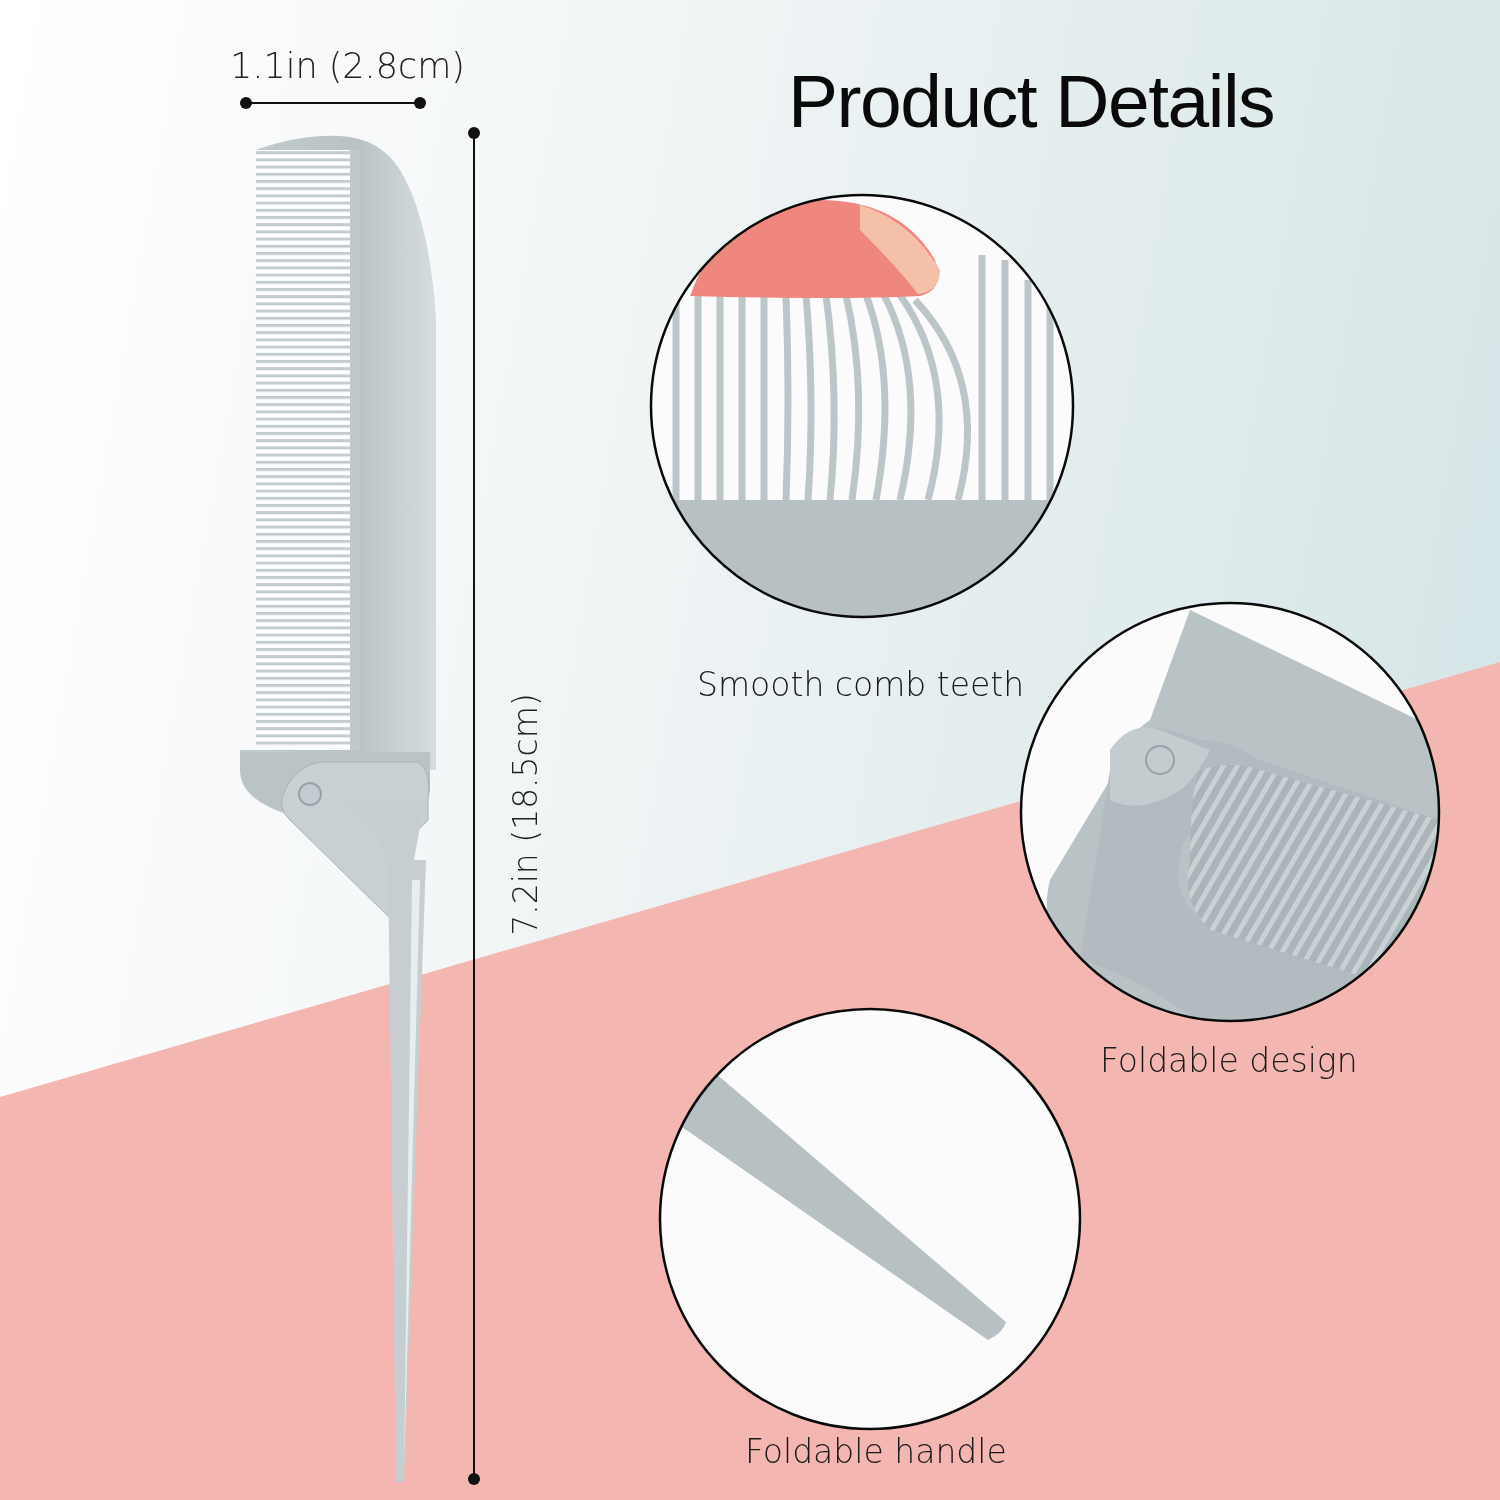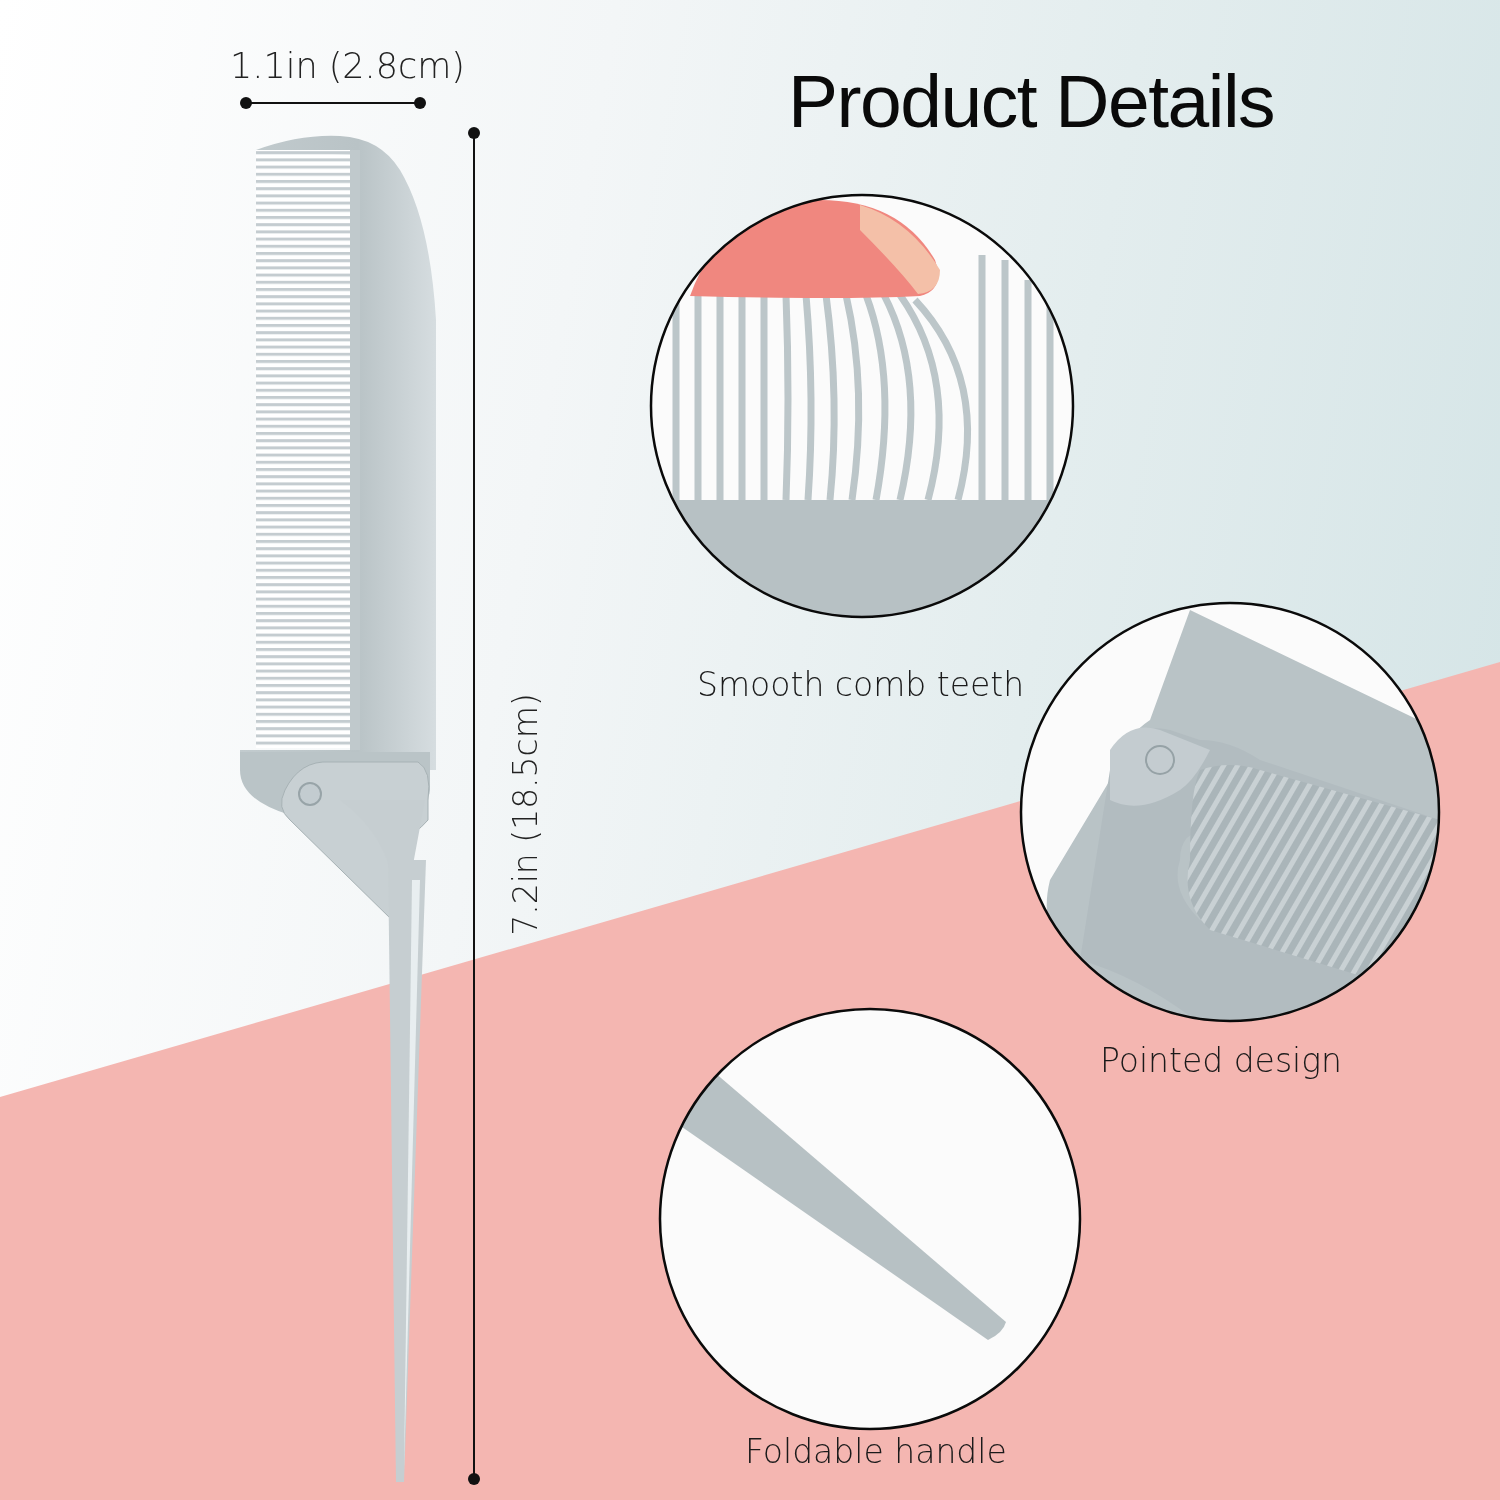--- a/index.html
+++ b/index.html
@@ -130,14 +130,14 @@
     </g>
     <circle cx="870" cy="1219" r="210" fill="none" stroke="#0a0a0a" stroke-width="2.5"></circle>
   </g>
 </svg>
 
 <div class="title">Product Details</div>
 <div class="dim-w">1.1in (2.8cm)</div>
 <div class="dim-h">7.2in (18.5cm)</div>
 
 <div class="caption" style="left:697px; top:636px;margin-top:29px;">Smooth comb teeth</div>
-<div class="caption" style="left:1100px; top:1041px;">Pointed design</div>
+<div class="caption" style="left:1100px; top:1041px;">Foldable design</div>
 <div class="caption" style="left:745px; top:1432px;">Foldable handle</div>
 
 </body></html>

